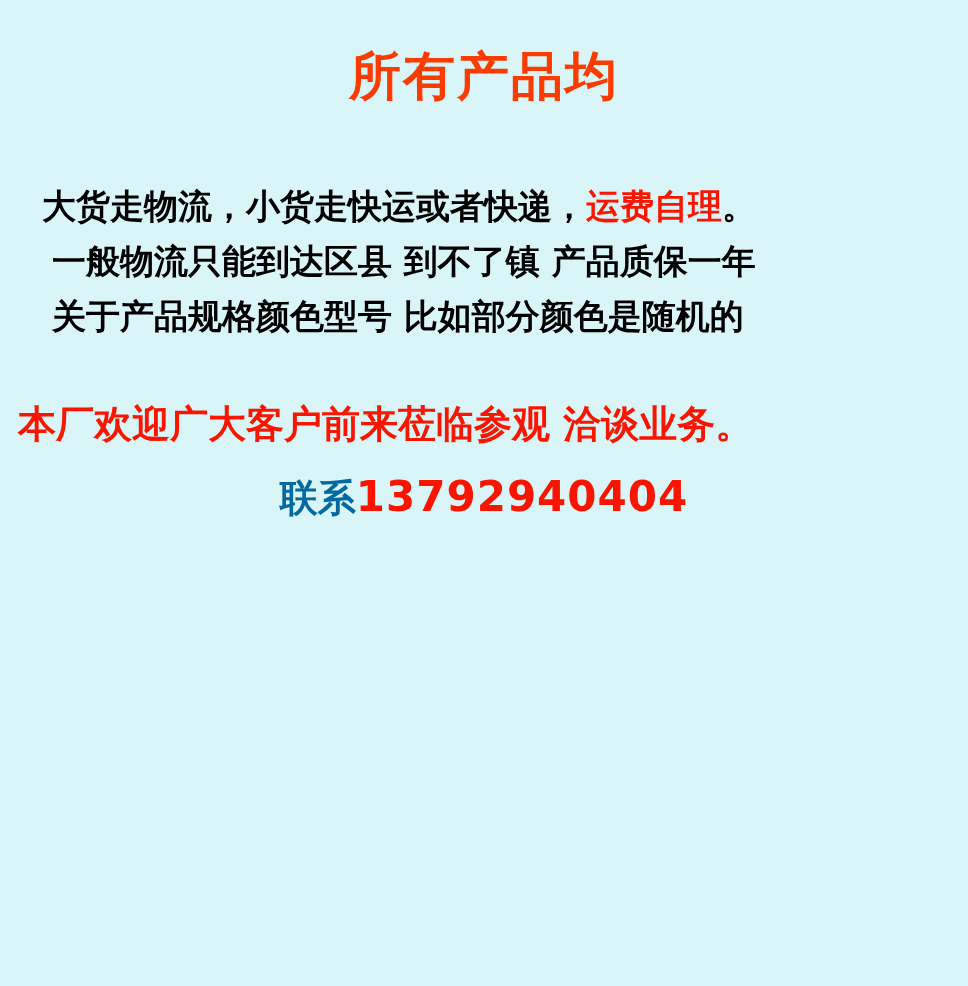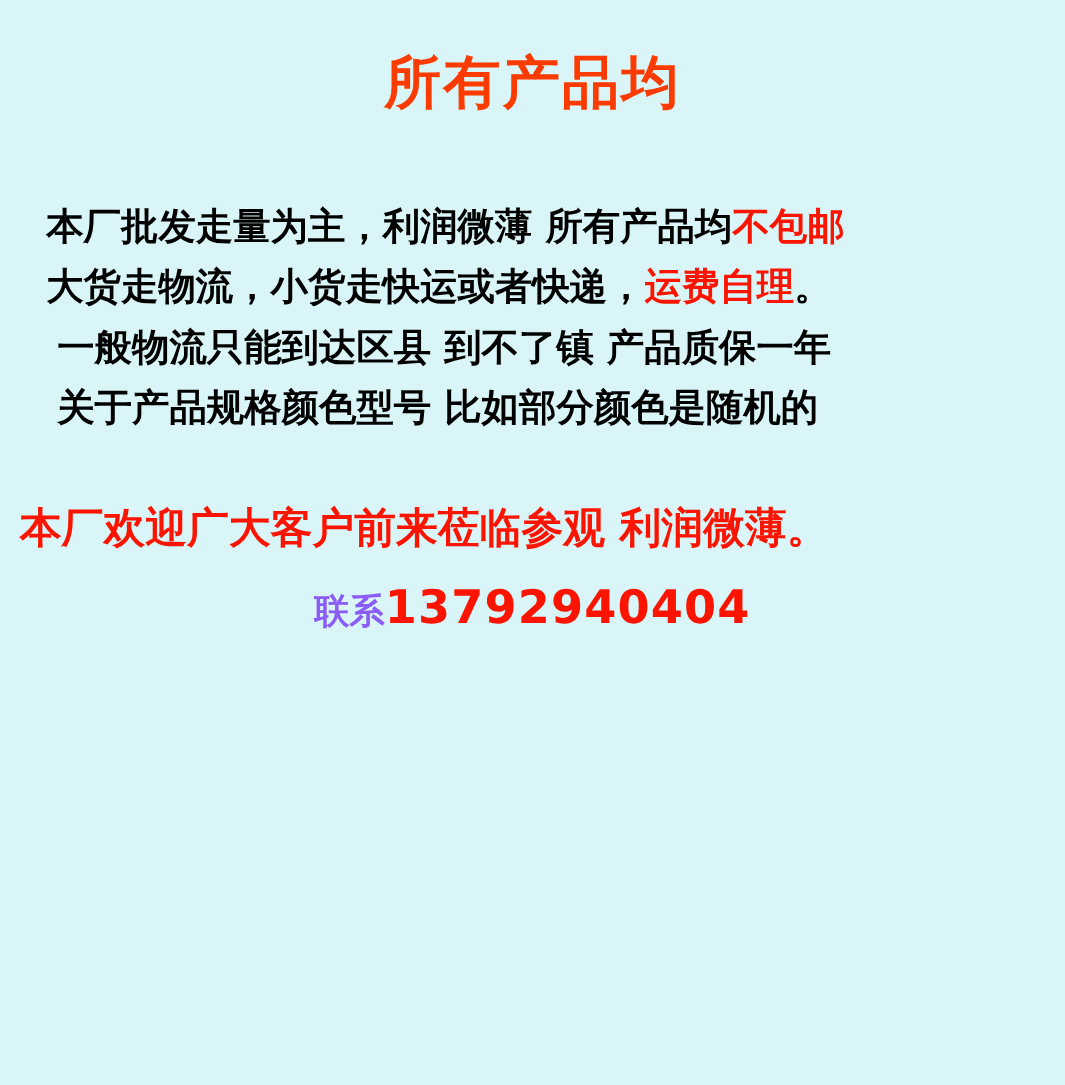--- a/index.html
+++ b/index.html
@@ -60,54 +60,51 @@
     line-height: 1.3;
     letter-spacing: 0px;
   }
   .contact-line {
     margin-top: 20px;
     text-align: center;
     white-space: nowrap;
     line-height: 1.3;
   }
   .contact-label {
-    font-size: 32px;
+    font-size: 38px;
     font-weight: bold;
-    color: #8b5cf6;
+    color: #0369a1;
   }
   .contact-number {
     font-size: 42px;
     font-weight: bold;
     color: #fb1400;
     letter-spacing: 1px;
     margin-top: 44px;
   }
 </style>
 </head>
 <body>
 
 <div class="page">
 
   <div class="title">所有产品均</div>
 
   <div class="body-block">
     <div class="line">
-      <span>本厂批发走量为主，利润微薄 所有产品均</span><span class="red">不包邮</span>
-    </div>
-    <div class="line">
       <span>大货走物流，小货走快运或者快递，</span><span class="red">运费自理</span><span>。</span>
     </div>
     <div class="line indent">
       <span> 一般物流只能到达区县 到不了镇 产品质保一年</span>
     </div>
     <div class="line indent">
       <span> 关于产品规格颜色型号 比如部分颜色是随机的</span>
     </div>
     <div class="line-gap"></div>
   </div>
 
-  <div class="highlight-line">本厂欢迎广大客户前来莅临参观 利润微薄。</div>
+  <div class="highlight-line">本厂欢迎广大客户前来莅临参观 洽谈业务。</div>
 
   <div class="contact-line">
     <span class="contact-label">联系</span><span class="contact-number">13792940404</span>
   </div>
 
 </div>
 
 </body></html>

